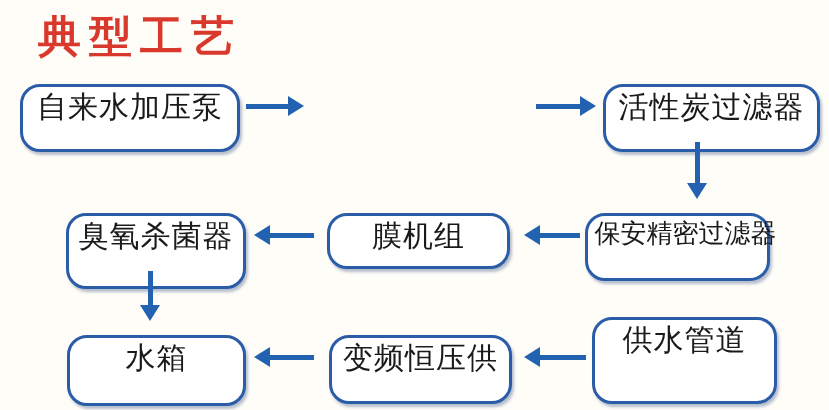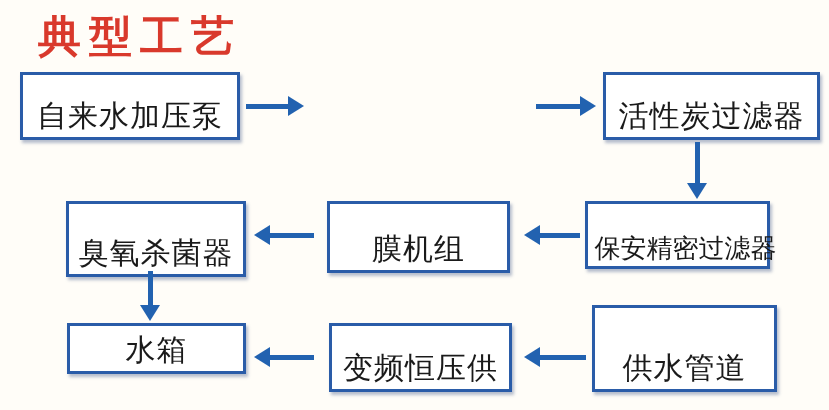--- a/index.html
+++ b/index.html
@@ -24,25 +24,26 @@
     font-weight: 900;
     letter-spacing: 8px;
     color: var(--title-color, #D9392C);
     white-space: nowrap;
   }
   .node {
     position: absolute;
     box-sizing: border-box;
     background: var(--box-fill, #FFFFFF);
     border: 3px solid var(--box-border, #2A5CA8);
-    border-radius: 0;
+    border-radius: 20px;
     box-shadow: 2px 3px 3px rgba(90, 110, 150, 0.45);
     display: flex;
-    align-items: flex-end;
+    align-items: flex-start;
     justify-content: center;
+    margin-top: 12px;
   }
   .node .label {
     font-size: 30px;
     color: var(--text-color, #1A1A1A);
     white-space: nowrap;
     letter-spacing: 1px;
   }
   .node.small .label { font-size: 26px; letter-spacing: 0; padding-left: 16px; }
   .arrow { position: absolute; }
   .arrow .shaft { position: absolute; background: var(--arrow-color, #2262B0); }
@@ -108,39 +109,39 @@
 
   <div class="node" style="left:66px; top:201px; width:180px; height:76px;">
     <span class="label">臭氧杀菌器</span>
   </div>
 
   <div class="arrow arrow-l" style="left:254px; top:225px; width:60px;">
     <span class="shaft"></span>
     <span class="head"></span>
   </div>
 
-  <div class="node" style="left:327px; top:201px; width:183px; height:72px;">
+  <div class="node" style="left:327px; top:201px; width:183px; height:56px;">
     <span class="label">膜机组</span>
   </div>
 
   <div class="arrow arrow-l" style="left:524px; top:225px; width:56px;">
     <span class="shaft"></span>
     <span class="head"></span>
   </div>
 
   <div class="node small" style="left:585px; top:201px; width:185px; height:68px;">
     <span class="label">保安精密过滤器</span>
   </div>
 
   <div class="arrow arrow-d" style="left:140px; top:271px; height:50px;">
     <span class="shaft"></span>
     <span class="head"></span>
   </div>
 
-  <div class="node" style="left:67px; top:323px; width:179px; height:51px;">
+  <div class="node" style="left:67px; top:323px; width:179px; height:71px;">
     <span class="label">水箱</span>
   </div>
 
   <div class="arrow arrow-l" style="left:254px; top:347px; width:60px;">
     <span class="shaft"></span>
     <span class="head"></span>
   </div>
 
   <div class="node" style="left:329px; top:323px; width:183px; height:69px;">
     <span class="label">变频恒压供</span>

